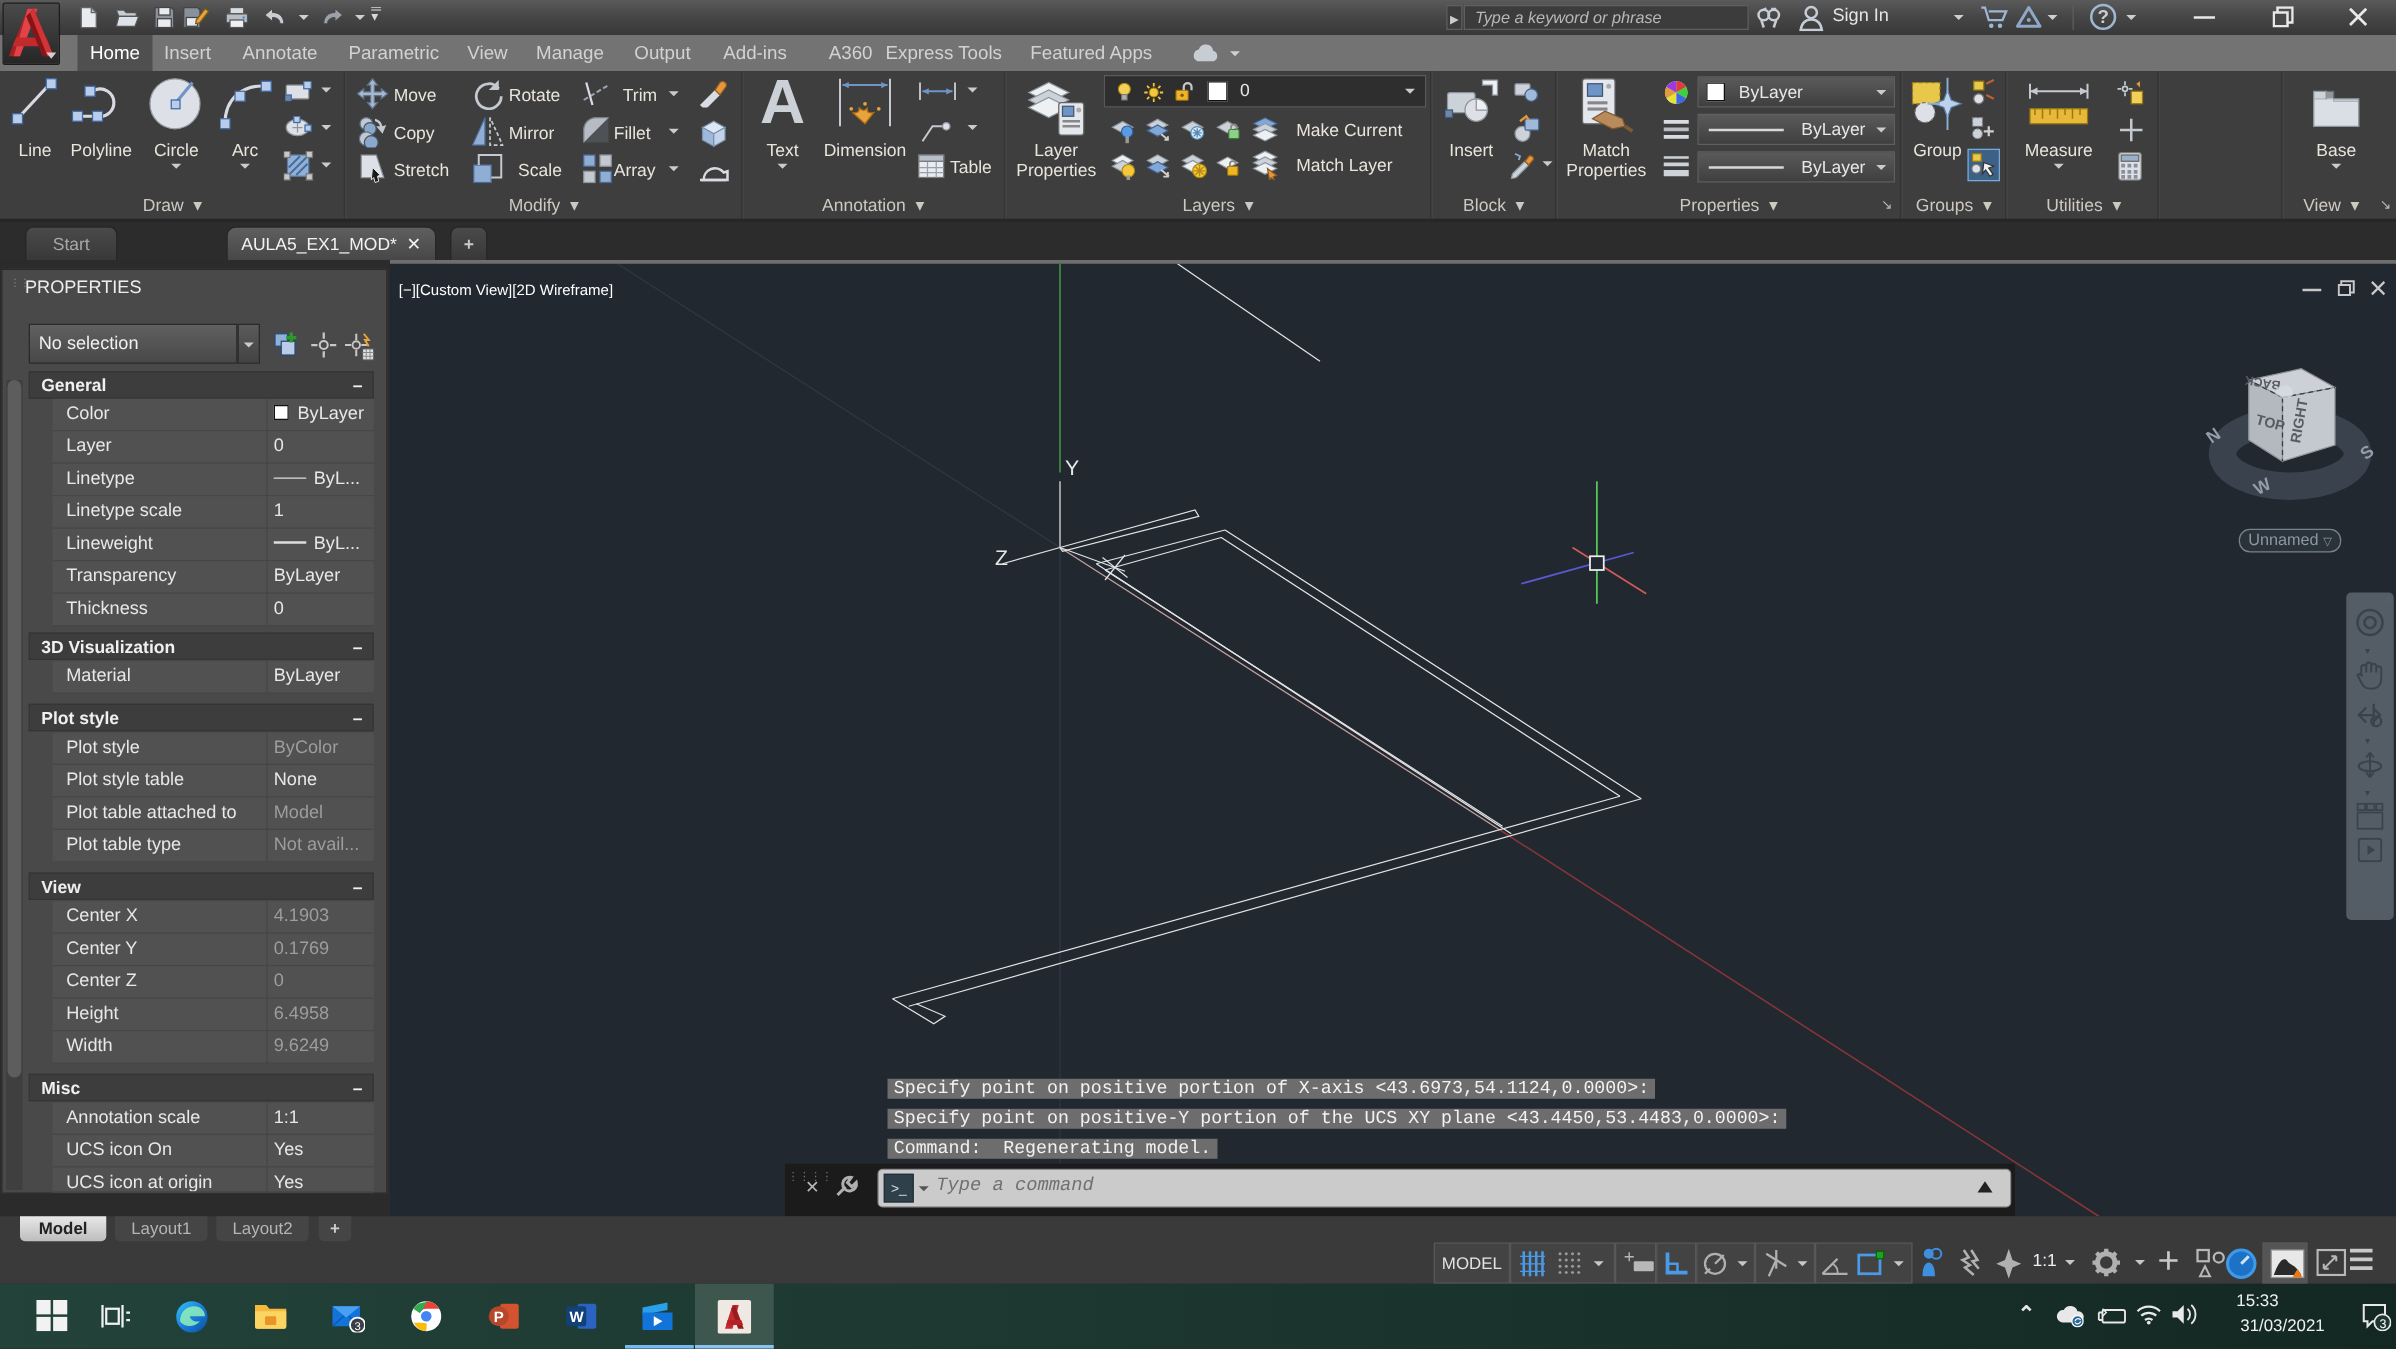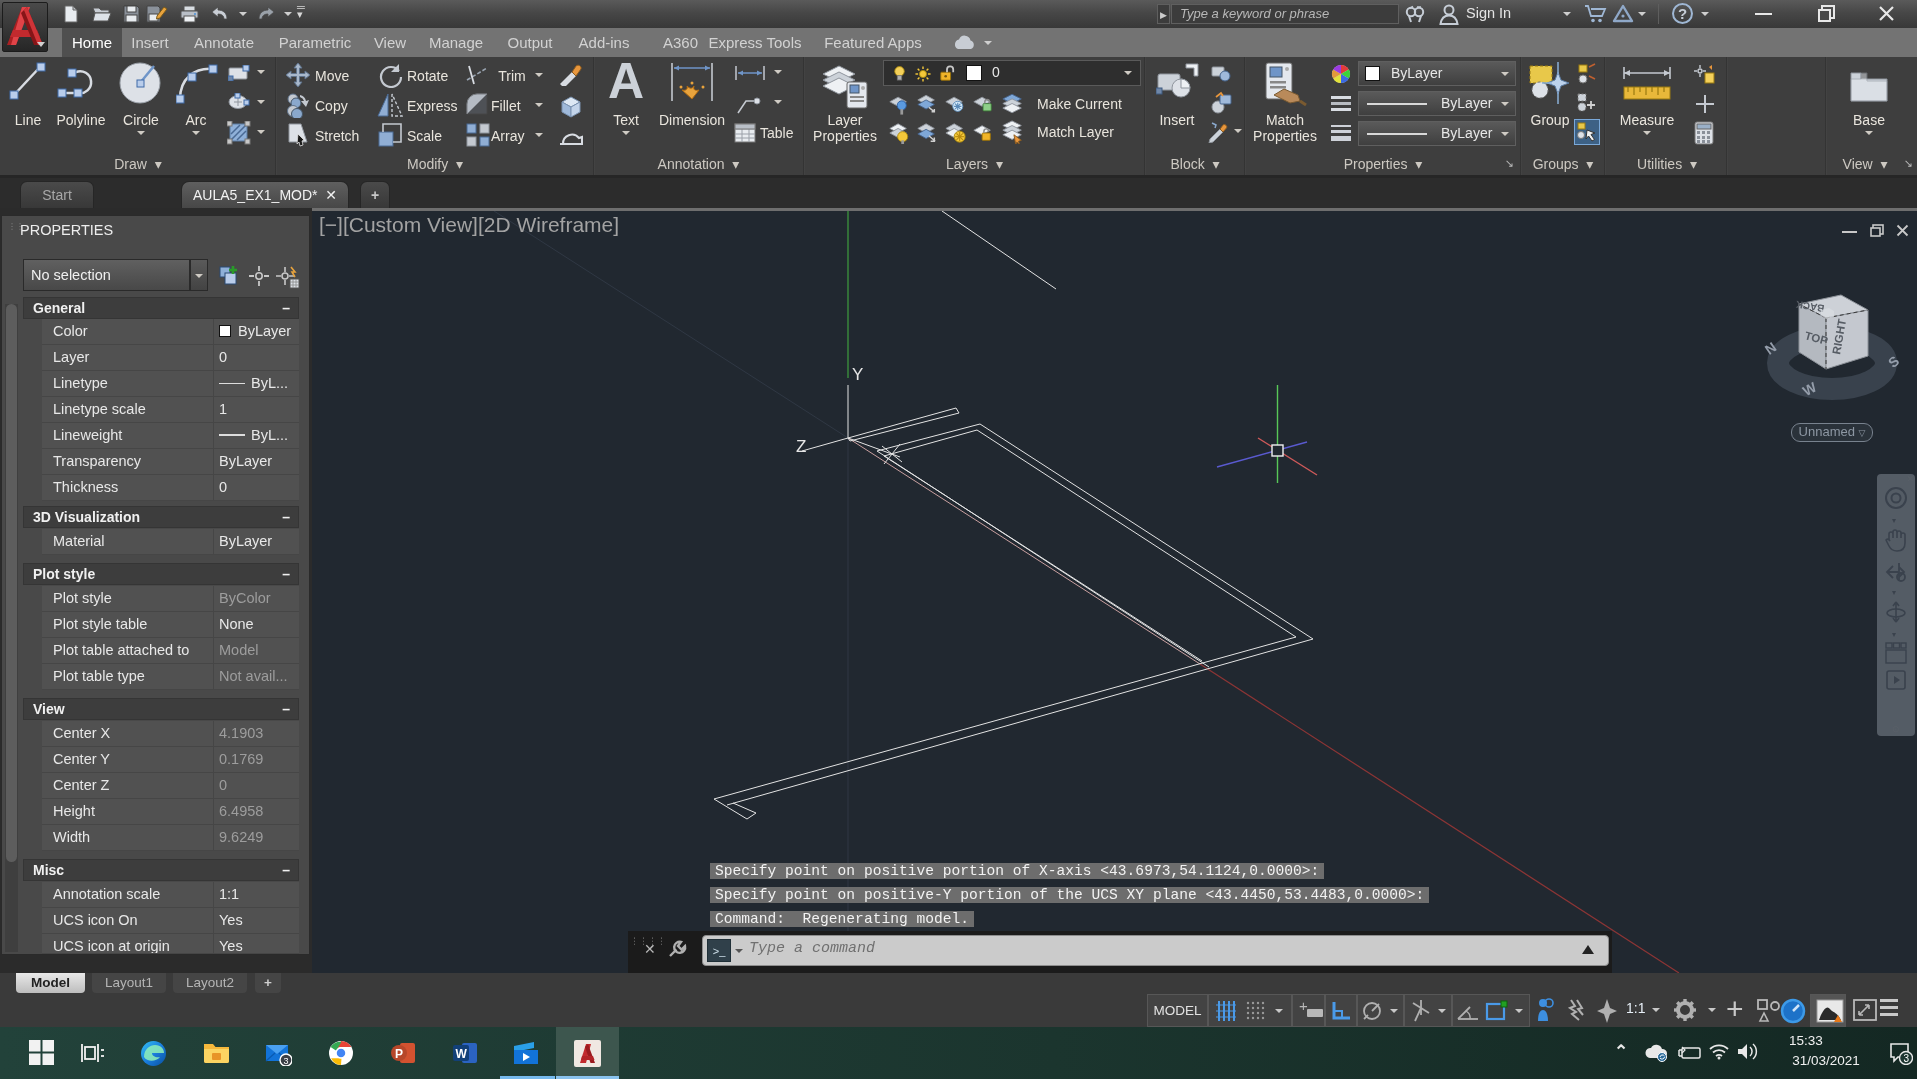--- a/index.html
+++ b/index.html
@@ -256,37 +256,37 @@
         <circle cx="11" cy="11" r="5" fill="#8aa8cc" stroke="#456"></circle>
         <circle cx="8" cy="19" r="5.5" fill="#c4c9d0" stroke="#5f738c"></circle>
         <circle cx="12" cy="22" r="5.5" fill="#8aa8cc" stroke="#456"></circle>
         <path d="M15 3 a8 8 0 0 1 6 6 l3 -1 -3 7 -5 -6 3 0 a6 6 0 0 0 -4 -4 z" fill="#c4c9d0"></path>
       </svg>
       <div class="blabel" style="left:38px;top:41px;width:50px;text-align:left;">Copy</div>
       <svg class="abs" style="left:100px;top:35px;" width="26" height="26" viewBox="0 0 26 26">
         <path d="M11 2 L11 24 L1 24 Z" fill="#90aed4" stroke="#4a6a94"></path>
         <path d="M15 2 L15 24 L25 24 Z" fill="none" stroke="#c4c9d0" stroke-width="1.4" stroke-dasharray="3 2"></path>
       </svg>
-      <div class="blabel" style="left:130px;top:41px;width:56px;text-align:left;">Express</div>
+      <div class="blabel" style="left:130px;top:41px;width:56px;text-align:left;">Mirror</div>
       <svg class="abs" style="left:188px;top:35px;" width="24" height="24" viewBox="0 0 24 24">
         <path d="M2 22 L2 12 A 10 10 0 0 1 12 2 L 22 2" fill="#dde1e7" stroke="#8f959d"></path>
         <path d="M2 22 L22 22 L22 2 L12 2 A 10 10 0 0 0 2 12 Z" fill="#6e7684" stroke="#555" opacity="0.35"></path>
       </svg>
       <div class="blabel" style="left:214px;top:41px;width:46px;text-align:left;">Fillet</div>
       <div class="caret" style="left:258px;top:46px;"></div>
       <svg class="abs" style="left:8px;top:65px;" width="26" height="26" viewBox="0 0 26 26">
         <path d="M4 2 h12 l6 18 h-18 z" fill="#dde1e7" stroke="#8f959d"></path>
         <path d="M13 12 l6 6 l-2 1 l1 4 l-3 1 l-1 -4 l-2 2 z" fill="#1a1a1a" stroke="#e0e0e0" stroke-width="0.8"></path>
       </svg>
       <div class="blabel" style="left:38px;top:71px;width:58px;text-align:left;">Stretch</div>
       <svg class="abs" style="left:100px;top:65px;" width="26" height="26" viewBox="0 0 26 26">
         <rect x="2" y="10" width="14" height="14" fill="#90aed4" stroke="#4a6a94"></rect>
         <path d="M6 10 V2 H24 V20 H16" fill="none" stroke="#c4c9d0" stroke-width="1.6"></path>
       </svg>
-      <div class="blabel" style="left:130px;top:71px;width:50px;text-align:left;">Scale</div>
+      <div class="blabel" style="left:130px;top:71px;width:50px;text-align:center;">Scale</div>
       <svg class="abs" style="left:188px;top:65px;" width="26" height="26" viewBox="0 0 26 26">
         <rect x="2" y="2" width="9" height="9" fill="#90aed4" stroke="#4a6a94"></rect>
         <rect x="15" y="2" width="9" height="9" fill="#c4c9d0" stroke="#8f959d"></rect>
         <rect x="2" y="15" width="9" height="9" fill="#c4c9d0" stroke="#8f959d"></rect>
         <rect x="15" y="15" width="9" height="9" fill="#90aed4" stroke="#4a6a94"></rect>
       </svg>
       <div class="blabel" style="left:214px;top:71px;width:46px;text-align:left;">Array</div>
       <div class="caret" style="left:258px;top:76px;"></div>
 
       <svg class="abs" style="left:281px;top:5px;" width="26" height="24" viewBox="0 0 26 24">
@@ -678,21 +678,21 @@
       <polygon points="1509,102 1517,100 1522,103 1522,109 1514,111 1509,107" fill="#d8dce2" opacity="0.75"></polygon>
 
       <g>
         <line x1="965.5" y1="177" x2="965.5" y2="275" stroke="#58c858" stroke-width="1.4"></line>
         <line x1="946" y1="230" x2="1005" y2="267" stroke="#d05a5a" stroke-width="1.4"></line>
         <line x1="905" y1="259" x2="995" y2="234" stroke="#5a5ad0" stroke-width="1.4"></line>
         <rect x="960" y="237" width="11" height="11" fill="#212830" stroke="#f0f0f0" stroke-width="1.4"></rect>
       </g>
     </svg>
 
-    <div class="abs" style="left:7px;top:5px;color:#a3a3a3;font-size:21px;">[−][Custom View][2D Wireframe]</div>
+    <div class="abs" style="left:7px;top:17px;color:#ffffff;font-size:12px;">[−][Custom View][2D Wireframe]</div>
 
     <div class="abs" style="left:1530px;top:23px;width:15px;height:2px;background:#c8c8c8;"></div>
     <svg class="abs" style="left:1558px;top:16px;" width="14" height="13" viewBox="0 0 14 13">
       <rect x="3" y="1" width="10" height="9" fill="none" stroke="#c8c8c8" stroke-width="1.6"></rect>
       <rect x="1" y="4" width="9" height="8" fill="#212830" stroke="#c8c8c8" stroke-width="1.6"></rect>
     </svg>
     <svg class="abs" style="left:1584px;top:16px;" width="13" height="13" viewBox="0 0 13 13">
       <path d="M1.5 1.5 L11.5 11.5 M11.5 1.5 L1.5 11.5" stroke="#c8c8c8" stroke-width="1.8"></path>
     </svg>
 

